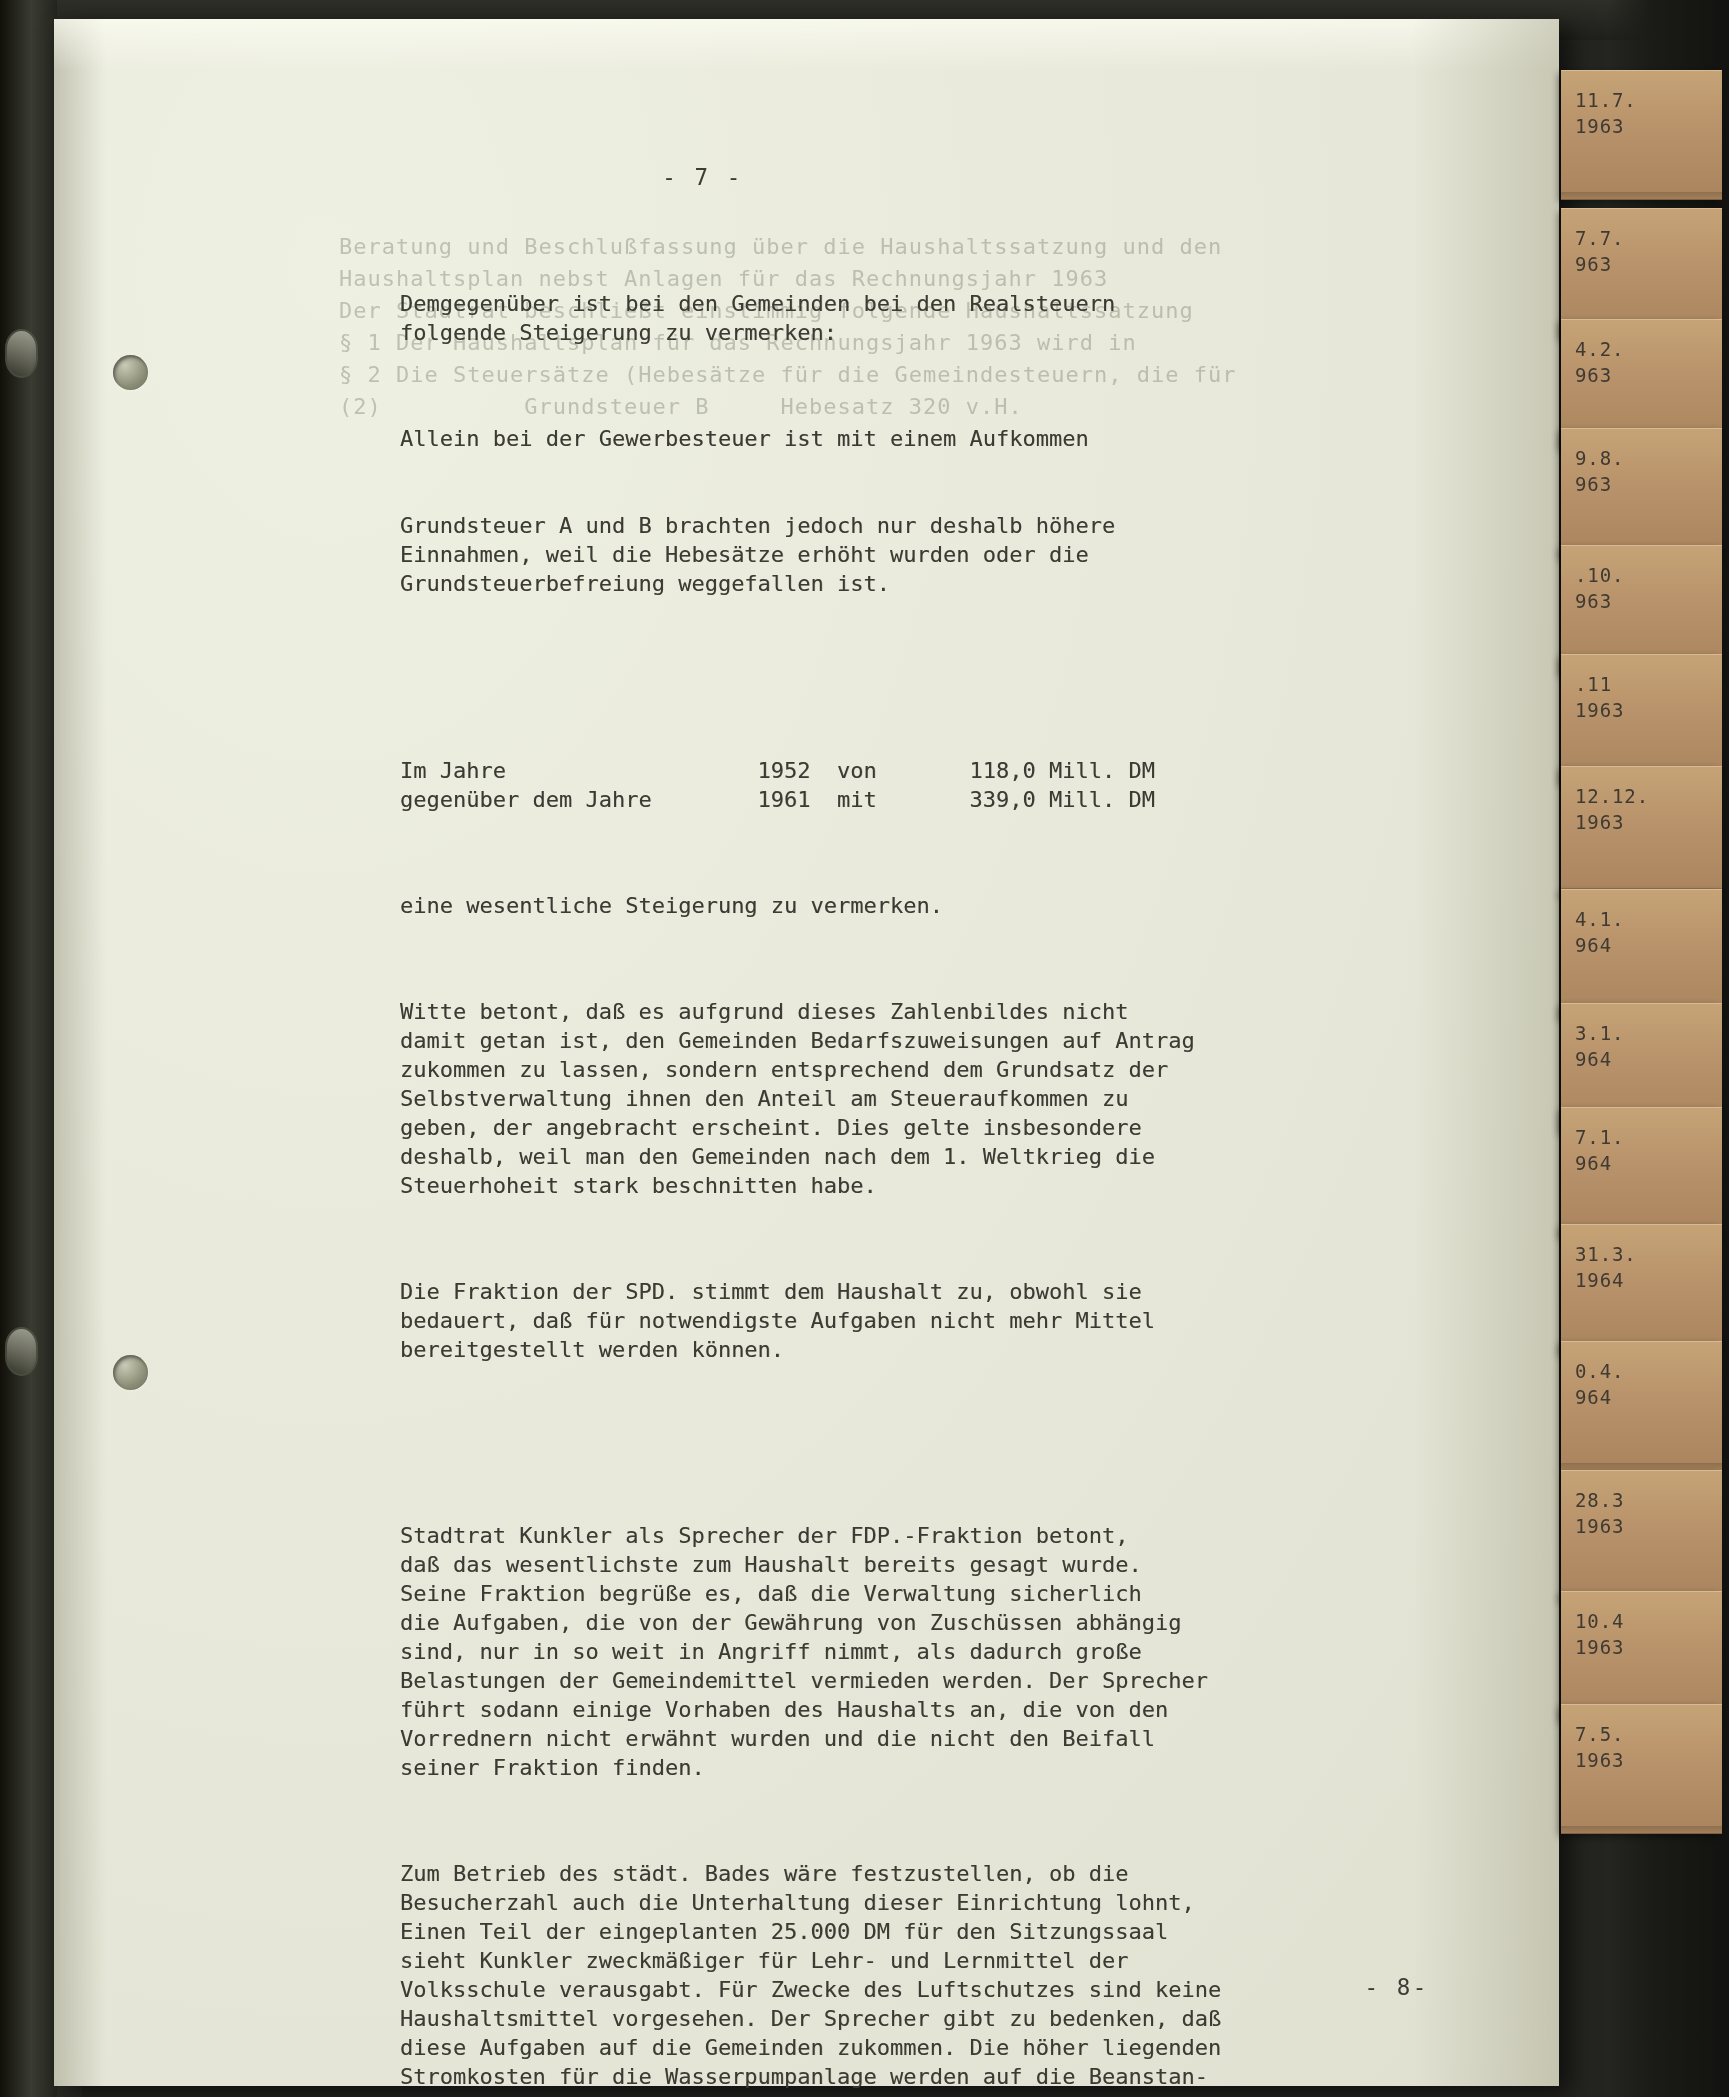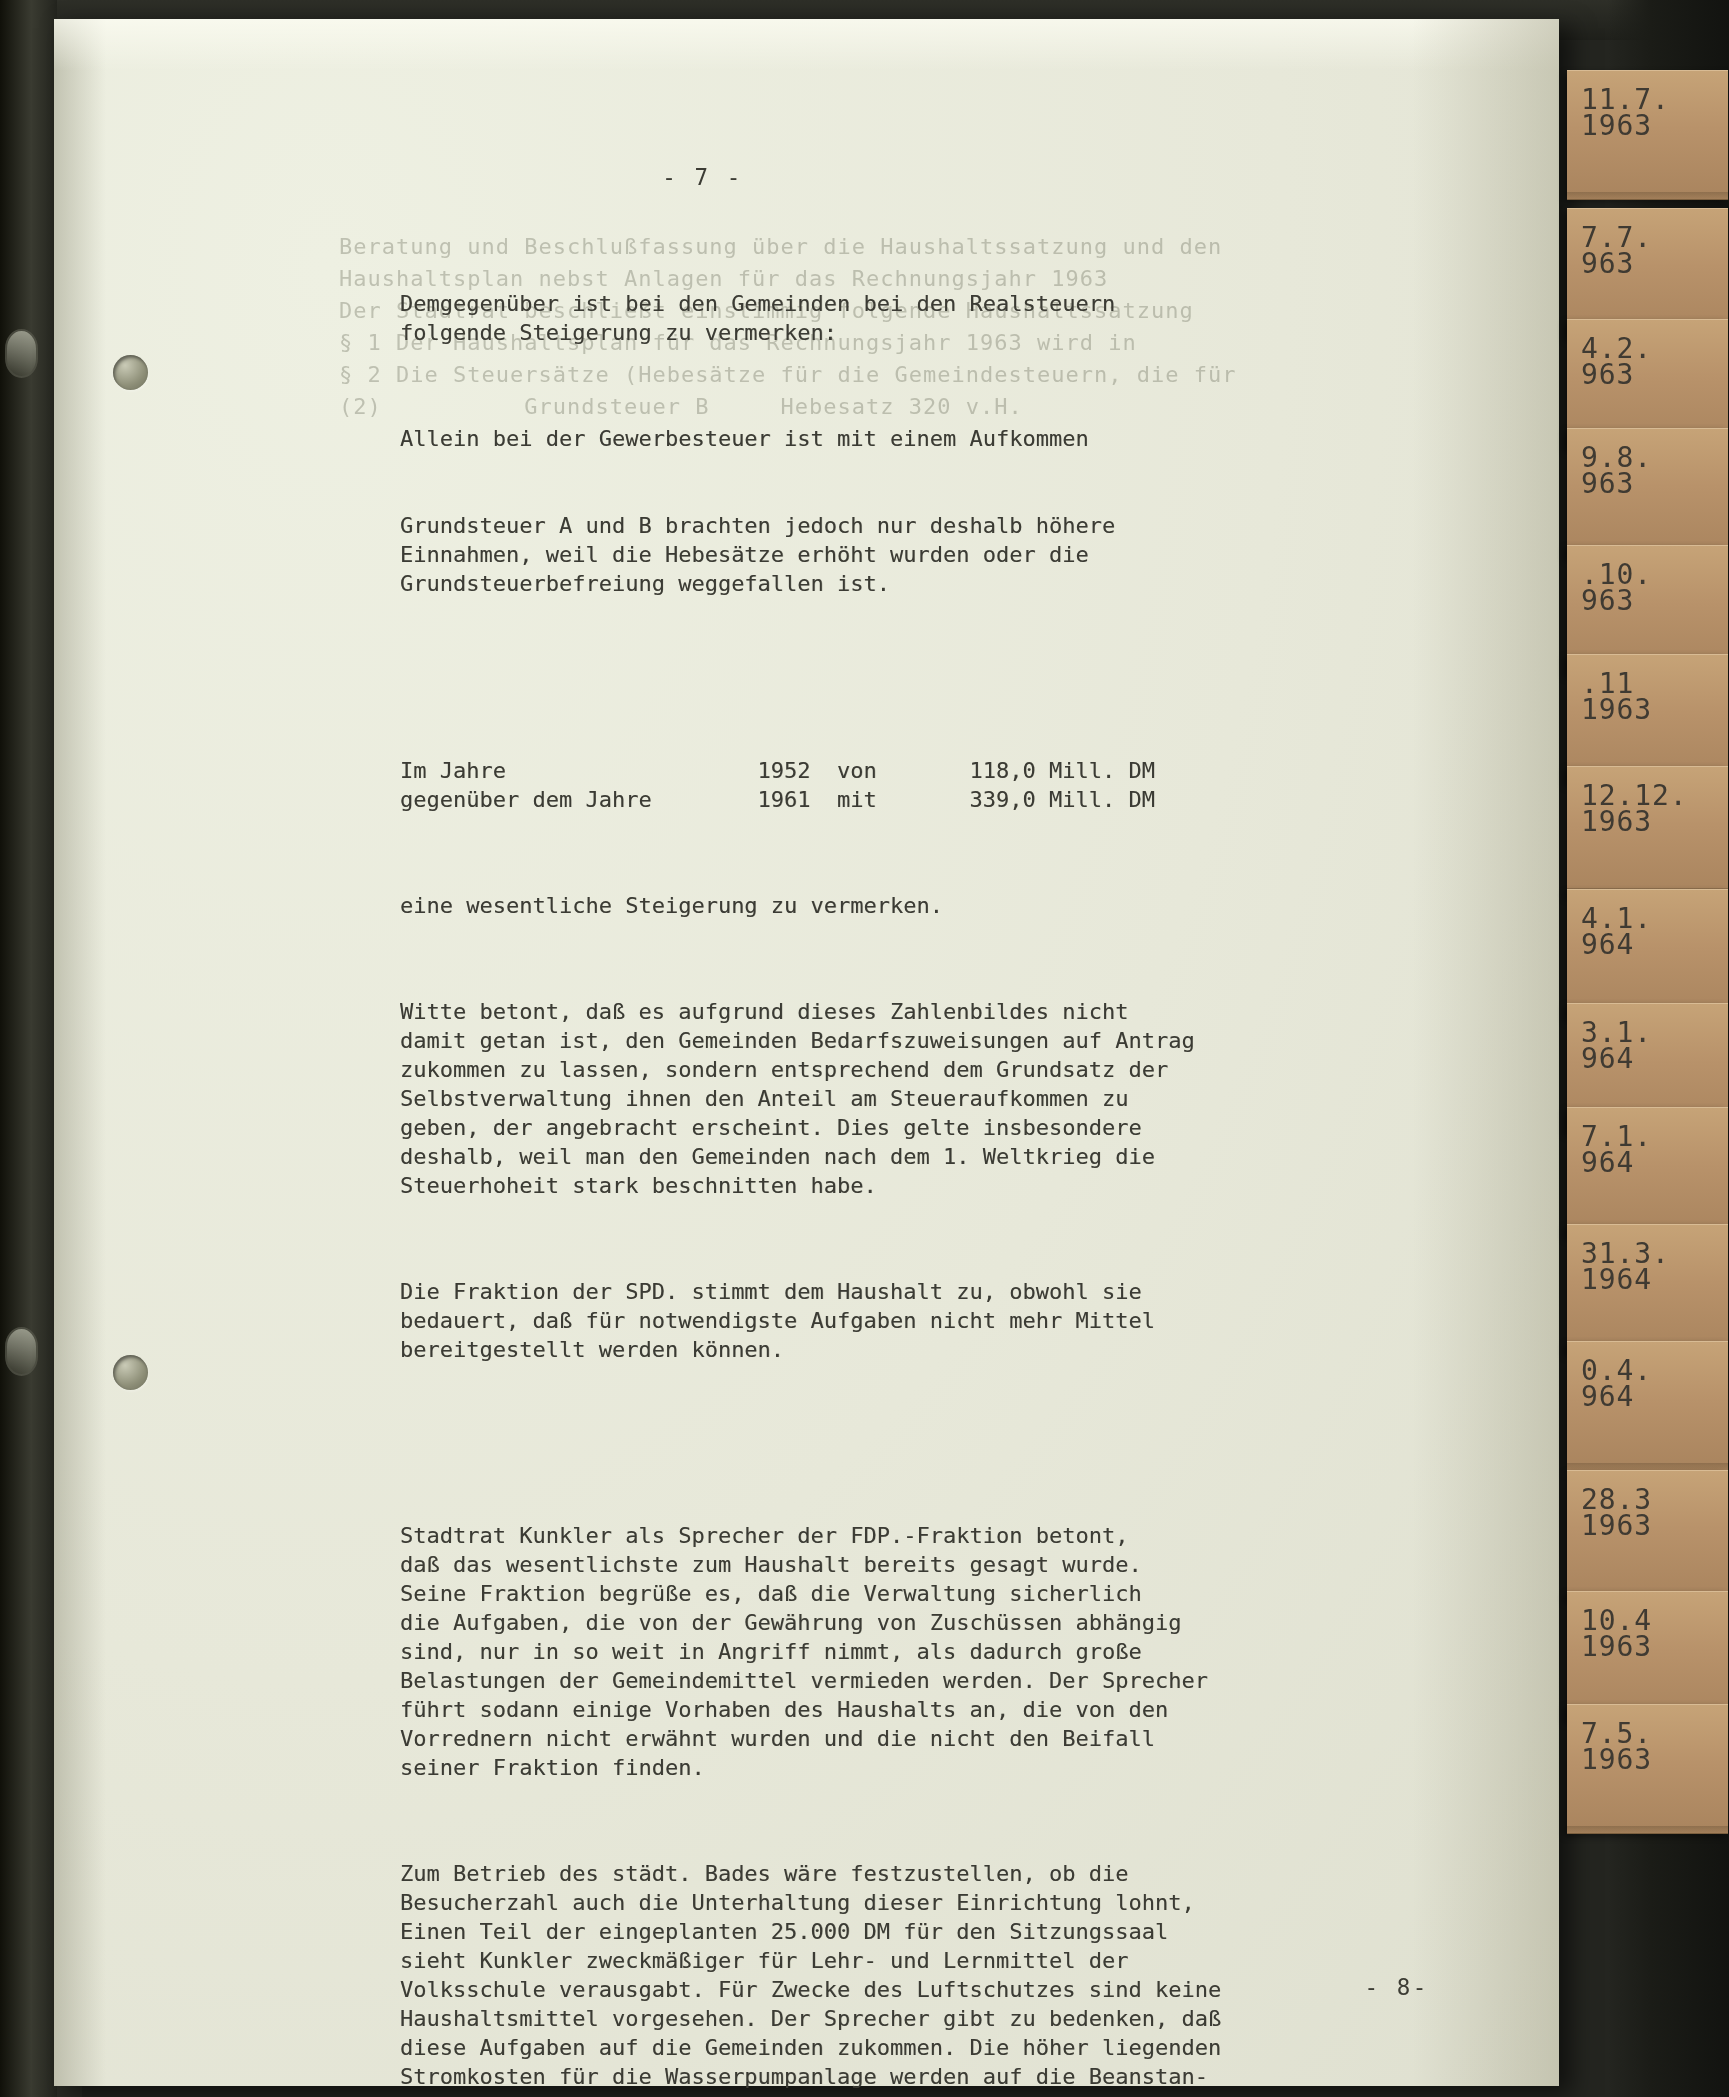--- a/index.html
+++ b/index.html
@@ -136,30 +136,30 @@
   
   .tabs {
     position: absolute;
     right: 0;
     top: 35px;
     width: 173px;
     height: 2023px;
   }
   .tab {
     position: absolute;
-    right: 1px;
+    right: 7px;
     width: 161px;
     height: 130px;
     background: linear-gradient(180deg,#c6a377 0%, #b8926a 45%, #a9845e 100%);
     border-top: 1.7px solid #d8bb94;
     border-bottom: 1.7px solid #7d6140;
     box-shadow: -3.5px 2.6px 7px rgba(0,0,0,.45);
     color: #3f3a32;
     font-family: "DejaVu Sans Mono", monospace;
-    font-size: 28px;
+    font-size: 19px;
     line-height: 26px;
     padding: 15.6px 0 0 14px;
     box-sizing: border-box;
   }
   .tab::after {
     content: "";
     position: absolute;
     left: 0; bottom: -1.7px; width: 100%; height: 8.6px;
     background: linear-gradient(180deg, rgba(90,70,45,.35), rgba(90,70,45,0));
   }

